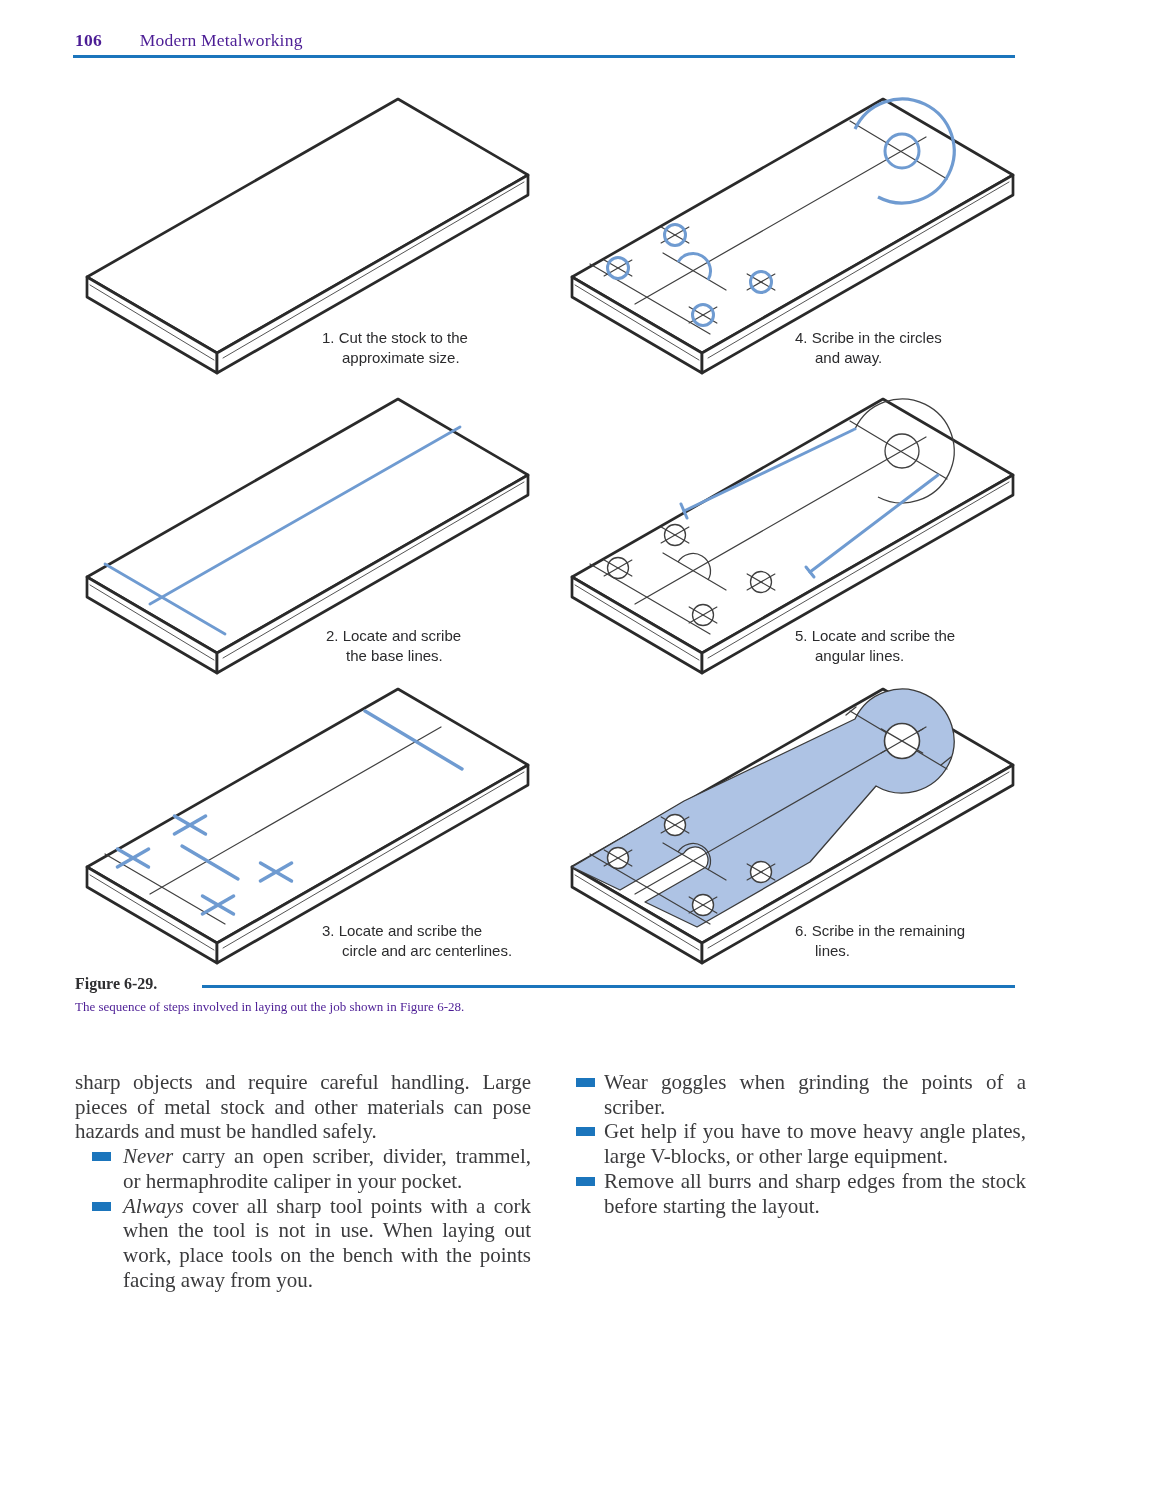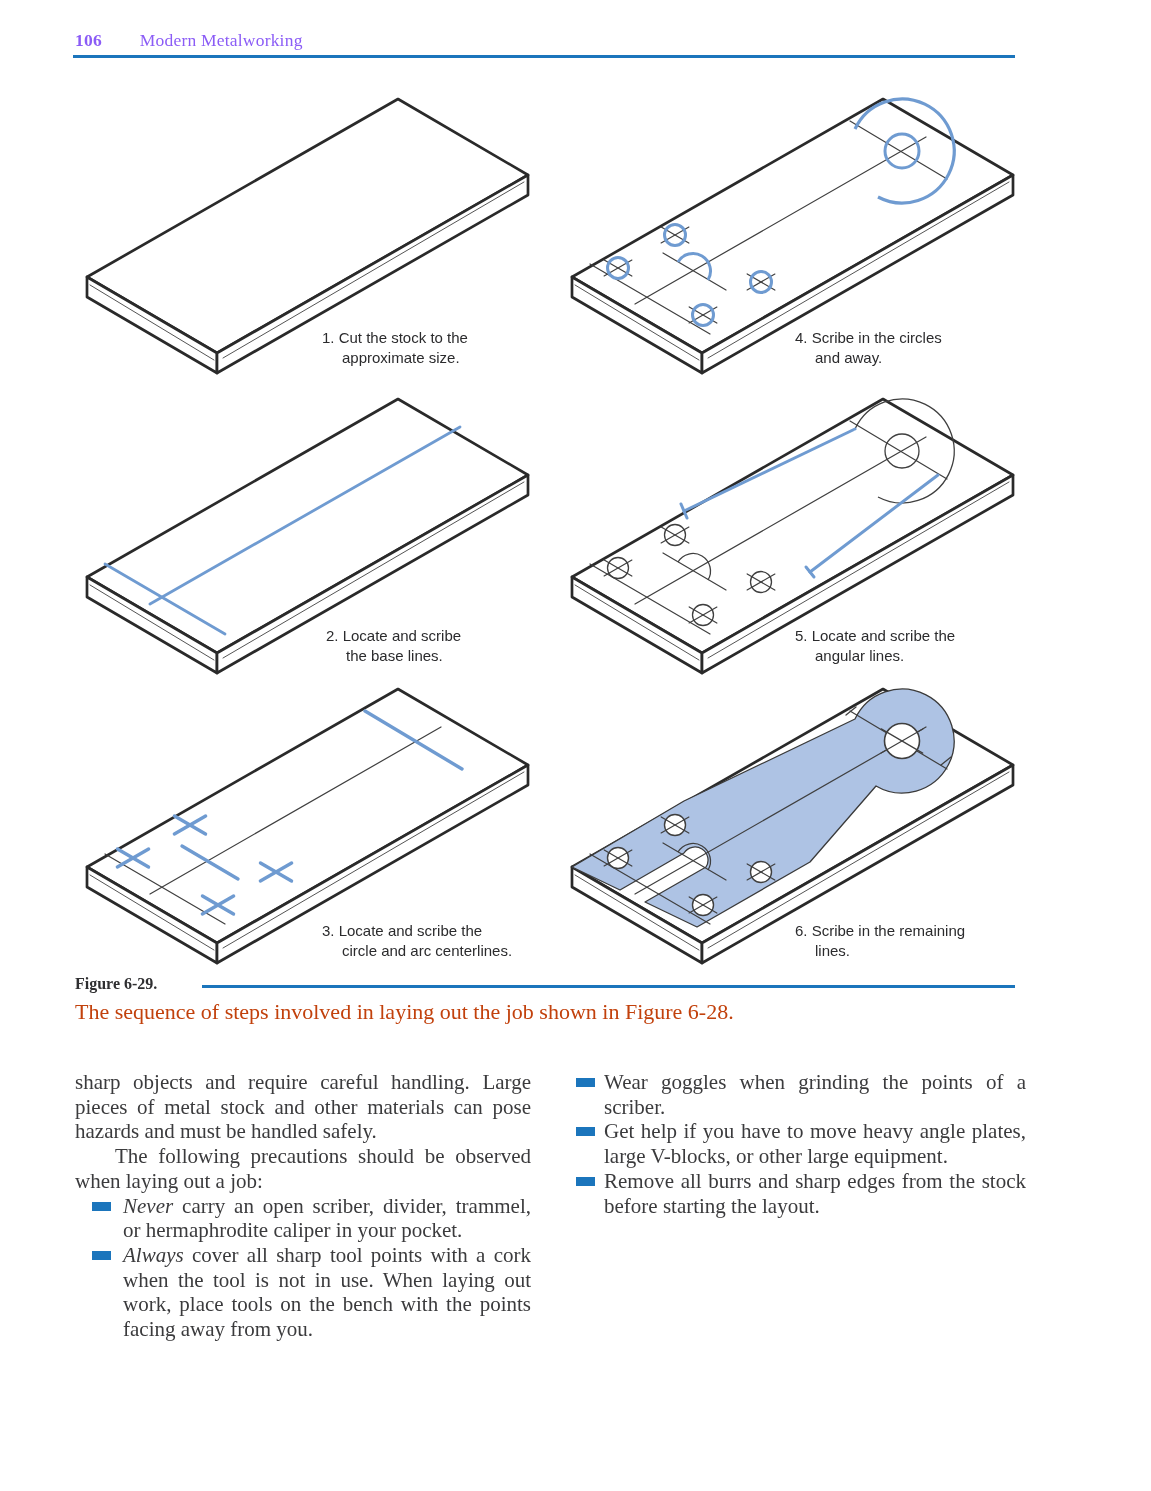--- a/index.html
+++ b/index.html
@@ -2,36 +2,36 @@
 <html><head>
 <meta charset="utf-8">
 <style>
   html,body{margin:0;padding:0;}
   body{
     width:1151px;height:1491px;background:#ffffff;position:relative;
     font-family:"Liberation Serif", serif; color:#3b3b3d; overflow:hidden;
   }
   .abs{position:absolute;}
   
-  .pagehead{left:75px;top:30px;font-size:17.5px;color:#8b5cf6;}
+  .pagehead{left:75px;top:30px;font-size:17.5px;color:#4c1d95;}
   .pagenum{font-weight:bold;margin-right:38px;letter-spacing:.2px;}
   .booktitle{letter-spacing:.2px;}
   .headrule{left:73px;top:55px;width:942px;height:3px;background:#1b75bc;}
   
   .cell{width:470px;height:300px;}
   .cell svg{display:block;}
   .stepcap{
     position:absolute;font-family:"Liberation Sans", sans-serif;
     font-size:15px;line-height:19.5px;color:#2b2b2d;white-space:nowrap;
   }
   .stepcap .l2{padding-left:20px;}
   
   .figlabel{left:75px;top:975px;font-size:16px;font-weight:bold;color:#2f2f31;}
   .figrule{left:202px;top:985px;width:813px;height:3px;background:#1b75bc;}
-  .figcaption{left:75px;top:999px;font-size:22px;color:#c2410c;}
+  .figcaption{left:75px;top:999px;font-size:13px;color:#4c1d95;}
   
   .colL{left:75px;top:1070px;width:456px;}
   .colR{left:576px;top:1070px;width:450px;}
   .colL p, .colR p, .bullet{
     margin:0;text-align:justify;font-size:21px;line-height:24.7px;color:#3b3b3d;
   }
   p.indent{text-indent:40px;}
   .bullet{position:relative;}
   .colL .bullet{padding-left:48px;}
   .colR .bullet{padding-left:28px;}
@@ -207,21 +207,20 @@
   <div>6. Scribe in the remaining</div>
   <div class="l2">lines.</div>
 </div>
 
 <div class="abs figlabel">Figure 6-29.</div>
 <div class="abs figrule"></div>
 <div class="abs figcaption">The sequence of steps involved in laying out the job shown in Figure 6-28.</div>
 
 <div class="abs colL">
   <p>sharp objects and require careful handling. Large pieces of metal stock and other materials can pose hazards and must be handled safely.</p>
-  <p class="indent">The following precautions should be observed when laying out a job:</p>
   <div>
       <div class="bullet"><span class="marker"></span><i>Never</i> carry an open scriber, divider, trammel, or hermaphrodite caliper in your pocket.</div>
       <div class="bullet"><span class="marker"></span><i>Always</i> cover all sharp tool points with a cork when the tool is not in use. When laying out work, place tools on the bench with the points facing away from you.</div>
     </div>
 </div>
 <div class="abs colR">
   <div>
       <div class="bullet"><span class="marker"></span>Wear goggles when grinding the points of a scriber.</div>
       <div class="bullet"><span class="marker"></span>Get help if you have to move heavy angle plates, large V-blocks, or other large equipment.</div>
       <div class="bullet"><span class="marker"></span>Remove all burrs and sharp edges from the stock before starting the layout.</div>

